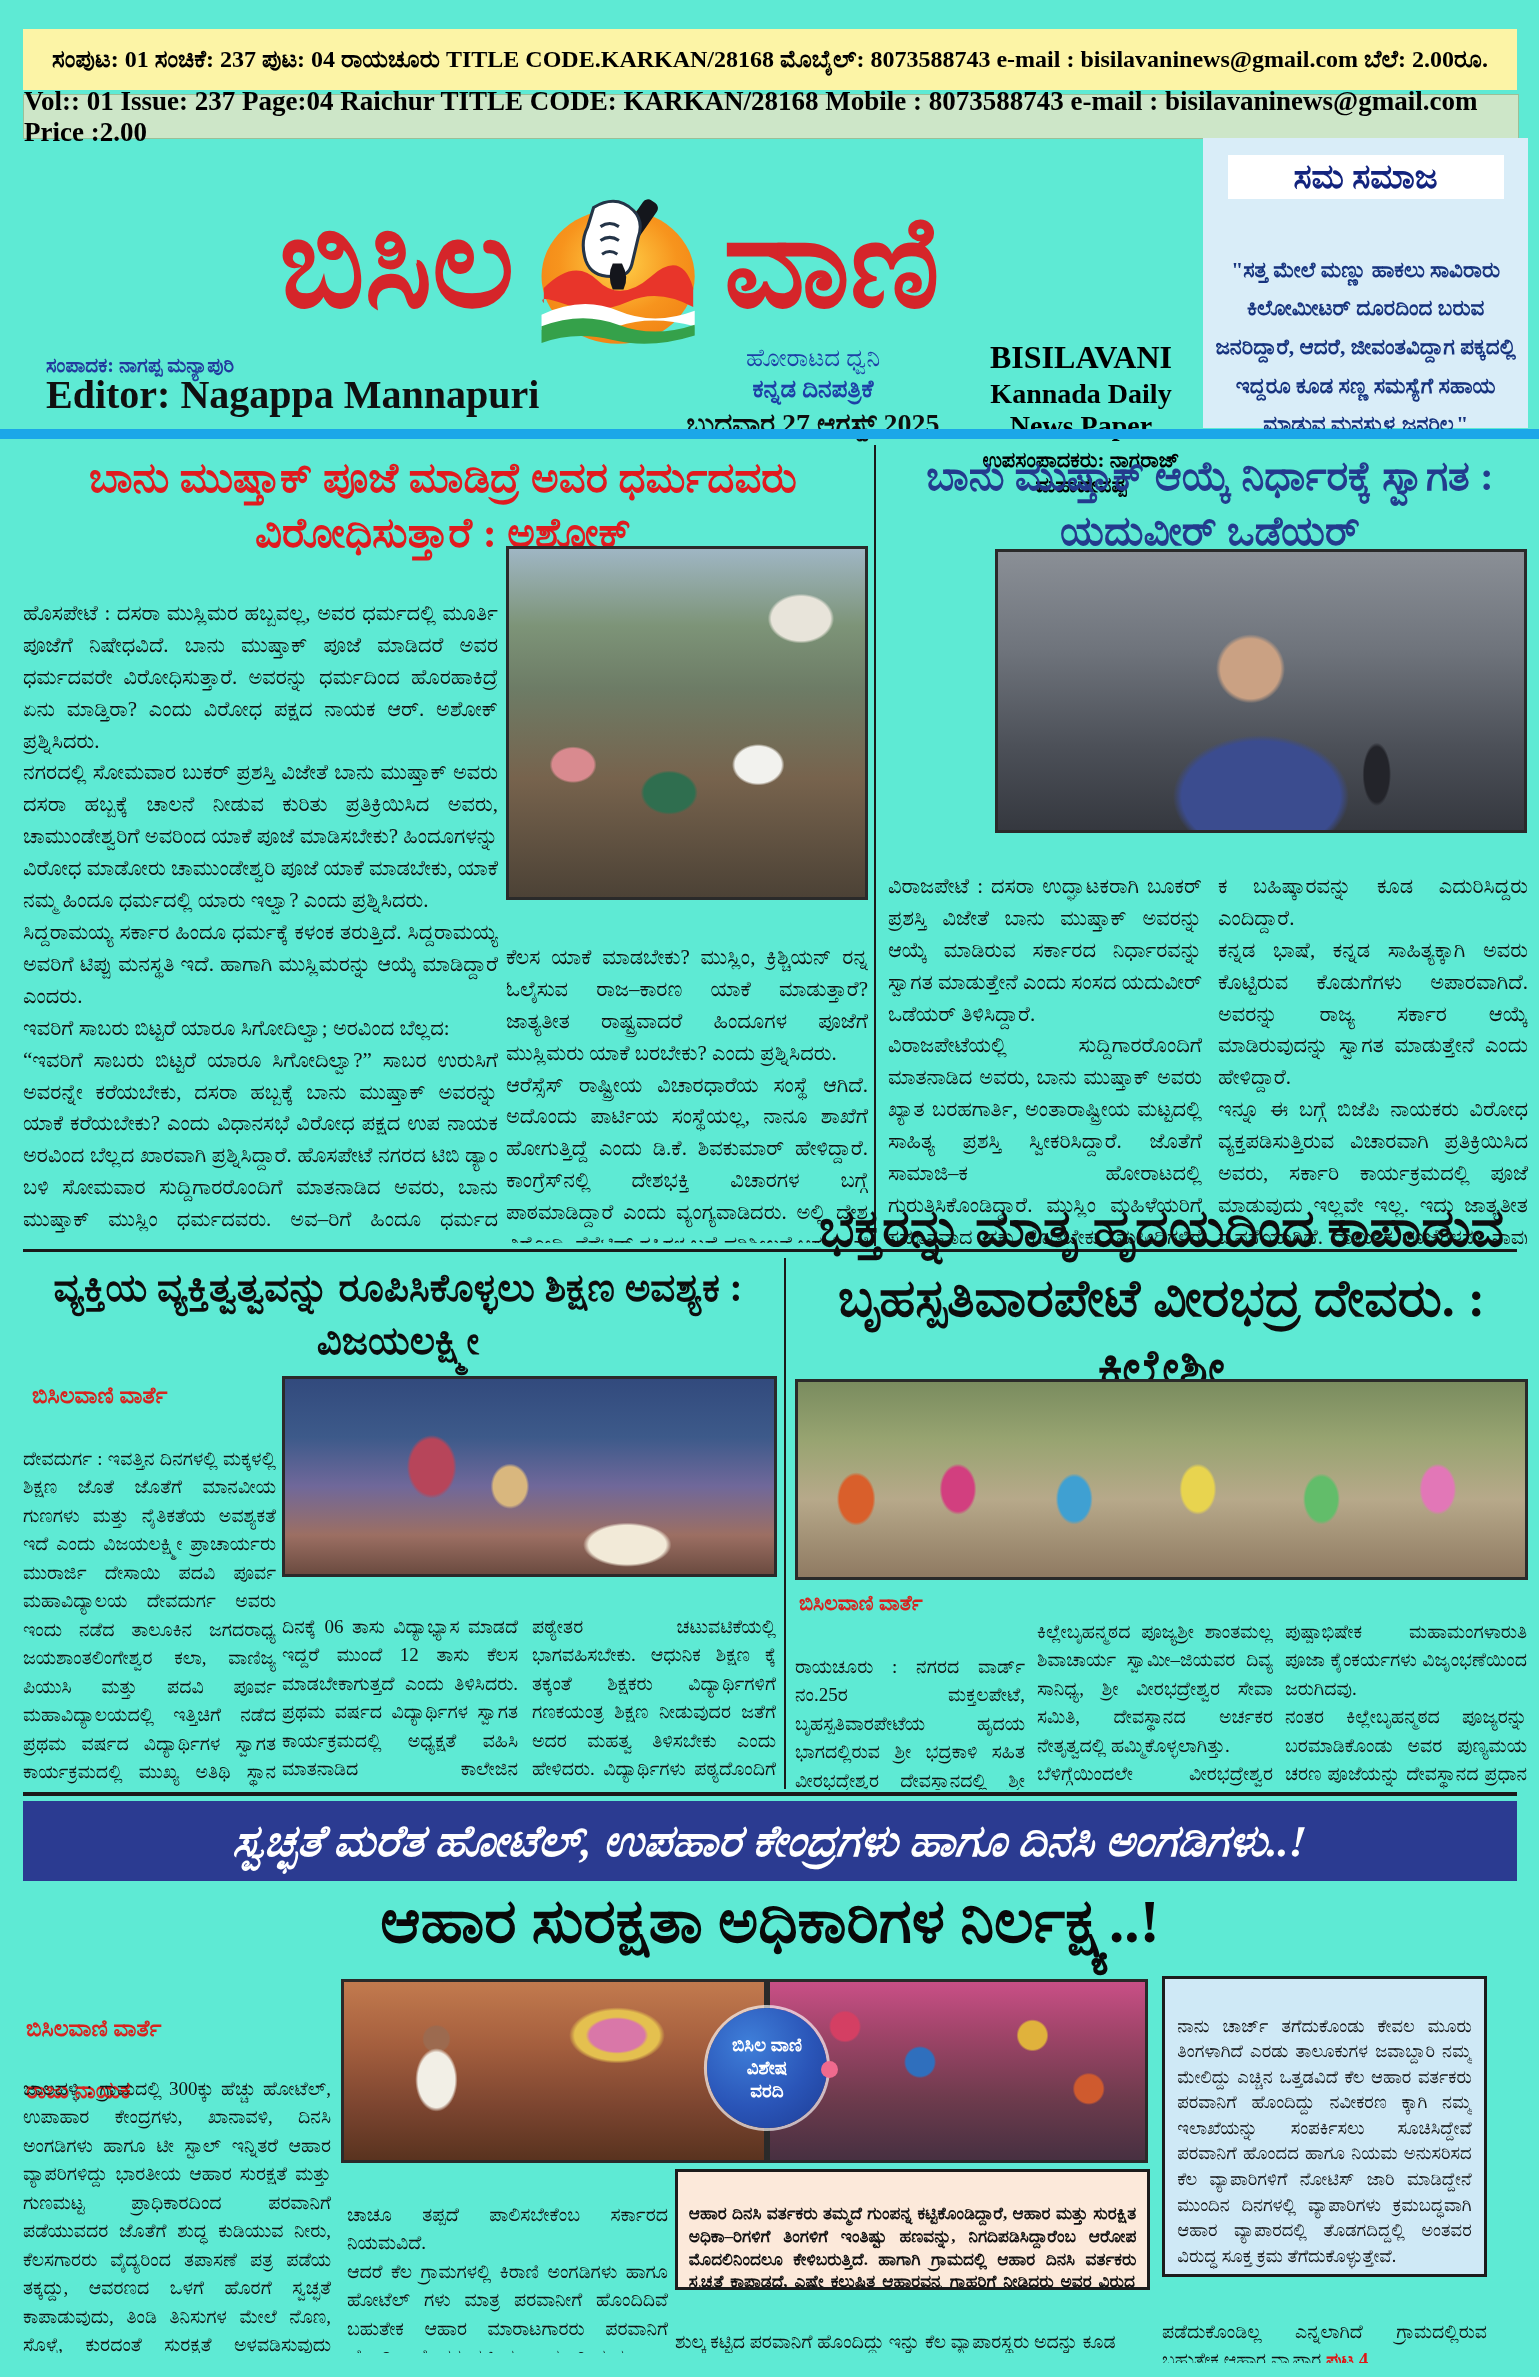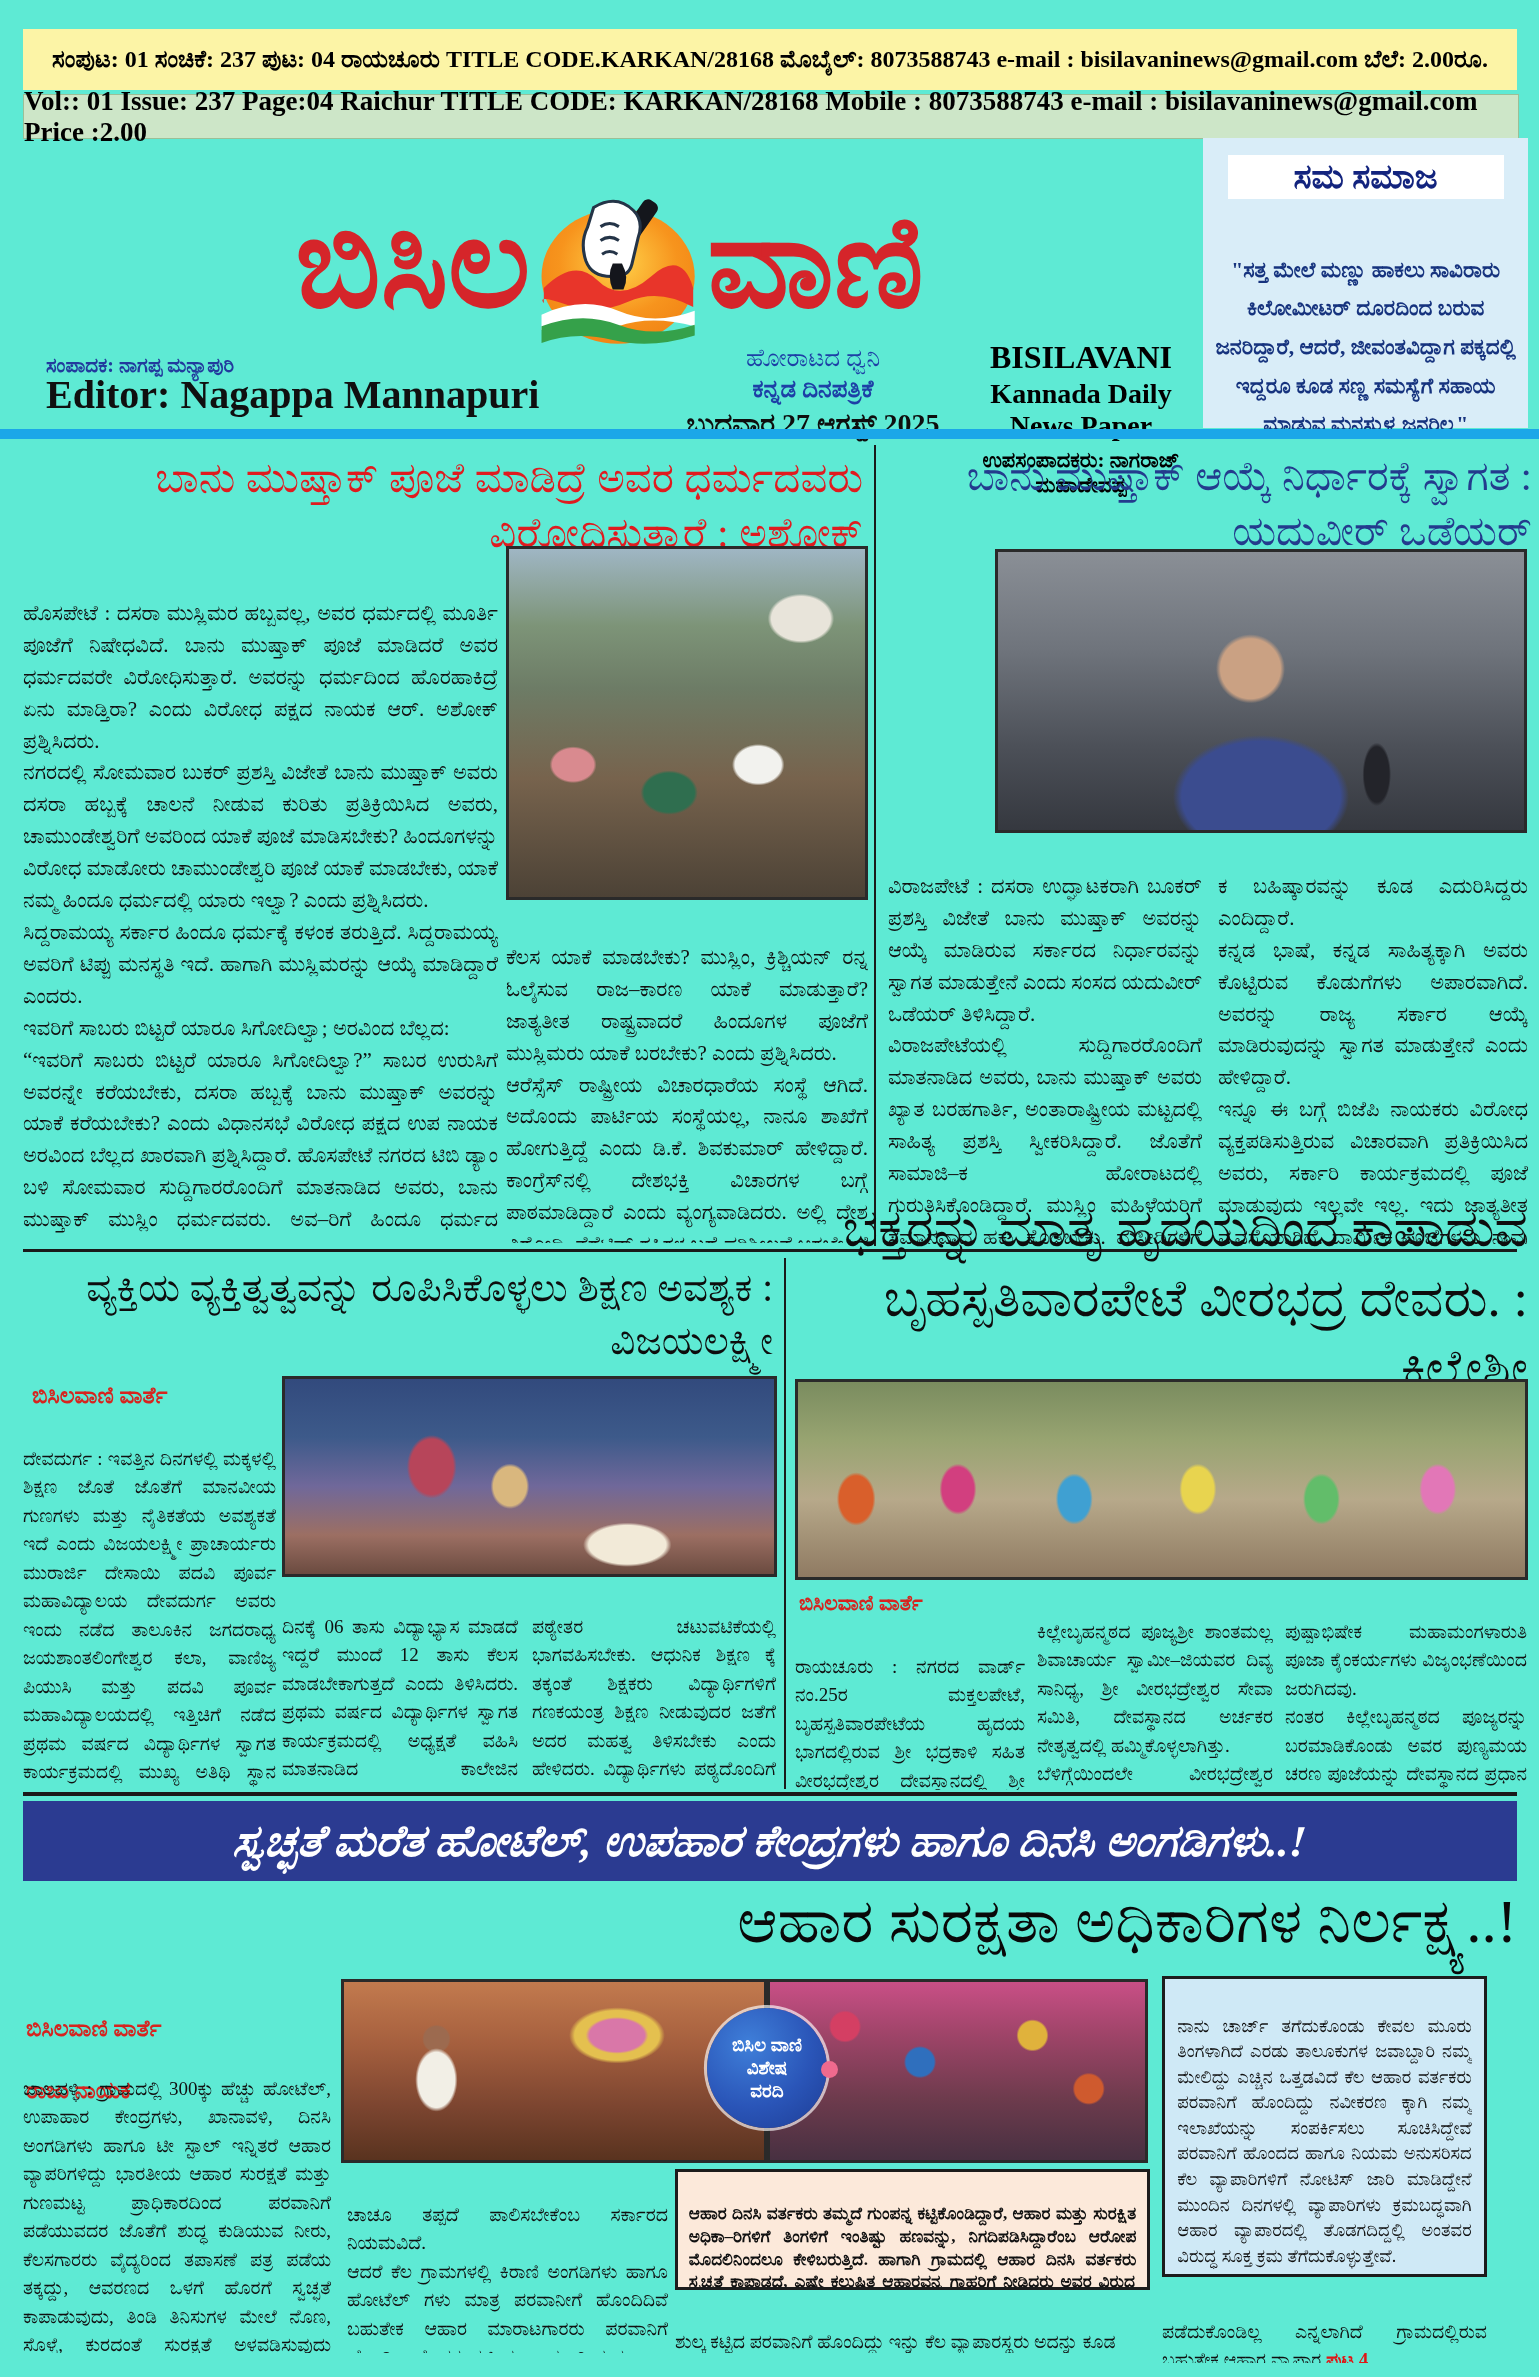--- a/index.html
+++ b/index.html
@@ -5,42 +5,42 @@
   html,body{margin:0;padding:0;background:#e8e8e8;}
   #page{position:relative;width:1540px;height:2377px;background:#5eead4;margin:0 auto;
         font-family:"Liberation Serif",serif;overflow:hidden;}
   .abs{position:absolute;}
   .bar{display:flex;align-items:center;justify-content:center;font-weight:bold;}
   .body{font:21px/1.52 "Liberation Serif",serif;color:#101010;text-align:justify;
         white-space:pre-line;overflow:hidden;}
   .small{font-size:19px;line-height:1.5;}
   .byline{color:#d6241f;font-weight:bold;font-size:23px;line-height:1.35;}
   .jump{color:#e01515;font-weight:bold;}
-  .hl{font-weight:normal;text-align:right;}
+  .hl{font-weight:bold;text-align:center;}
   .vrule{width:2.3px;background:#1a1a1a;}
   .hrule{background:#1a1a1a;}
   .photo{border:3.1px solid #2a2a2a;box-sizing:border-box;}
   .sign{font-weight:bold;text-align:right;white-space:pre-line;}
   .quotebox{background:#d9edf8;}
   .center{text-align:center;}
 </style>
 </head>
 <body>
 
 <div id="page">
 
   <div class="abs bar" style="left:23px;top:29px;width:1494px;height:61px;background:#fcf4a6;font-size:24px;">
     <span>ಸಂಪುಟ: 01 ಸಂಚಿಕೆ: 237 ಪುಟ: 04 ರಾಯಚೂರು  TITLE CODE.KARKAN/28168 ಮೊಬೈಲ್: 8073588743   e-mail : bisilavaninews@gmail.com   ಬೆಲೆ: 2.00ರೂ.</span>
   </div>
   <div class="abs bar" style="left:23px;top:94px;width:1494px;height:43px;background:#cde6c8;font-size:27px;border:0.8px solid #9bbf97;">
     <span>Vol:: 01 Issue: 237 Page:04 Raichur  TITLE CODE: KARKAN/28168 Mobile : 8073588743  e-mail : bisilavaninews@gmail.com  Price :2.00</span>
   </div>
 
 
-  <div class="abs" style="left:23px;top:173px;width:1173px;height:180px;display:flex;align-items:center;justify-content:center;gap:6px;">
+  <div class="abs" style="left:23px;top:173px;width:1173px;height:180px;display:flex;align-items:center;justify-content:center;gap:22px;">
     <span style="font-size:127px;font-weight:bold;color:#d5252a;line-height:1;">ಬಿಸಿಲ</span>
     <span class="abs" style="position:static;display:inline-block;width:165px;height:180px;">
       <svg width="165" height="180" viewBox="0 0 215 235">
         <defs>
           <radialGradient id="og" cx="50%" cy="40%" r="70%">
             <stop offset="0%" stop-color="#ffd24a"></stop>
               <stop offset="55%" stop-color="#f7941d"></stop>
               <stop offset="100%" stop-color="#ef7f12"></stop>
           </radialGradient>
         </defs>

